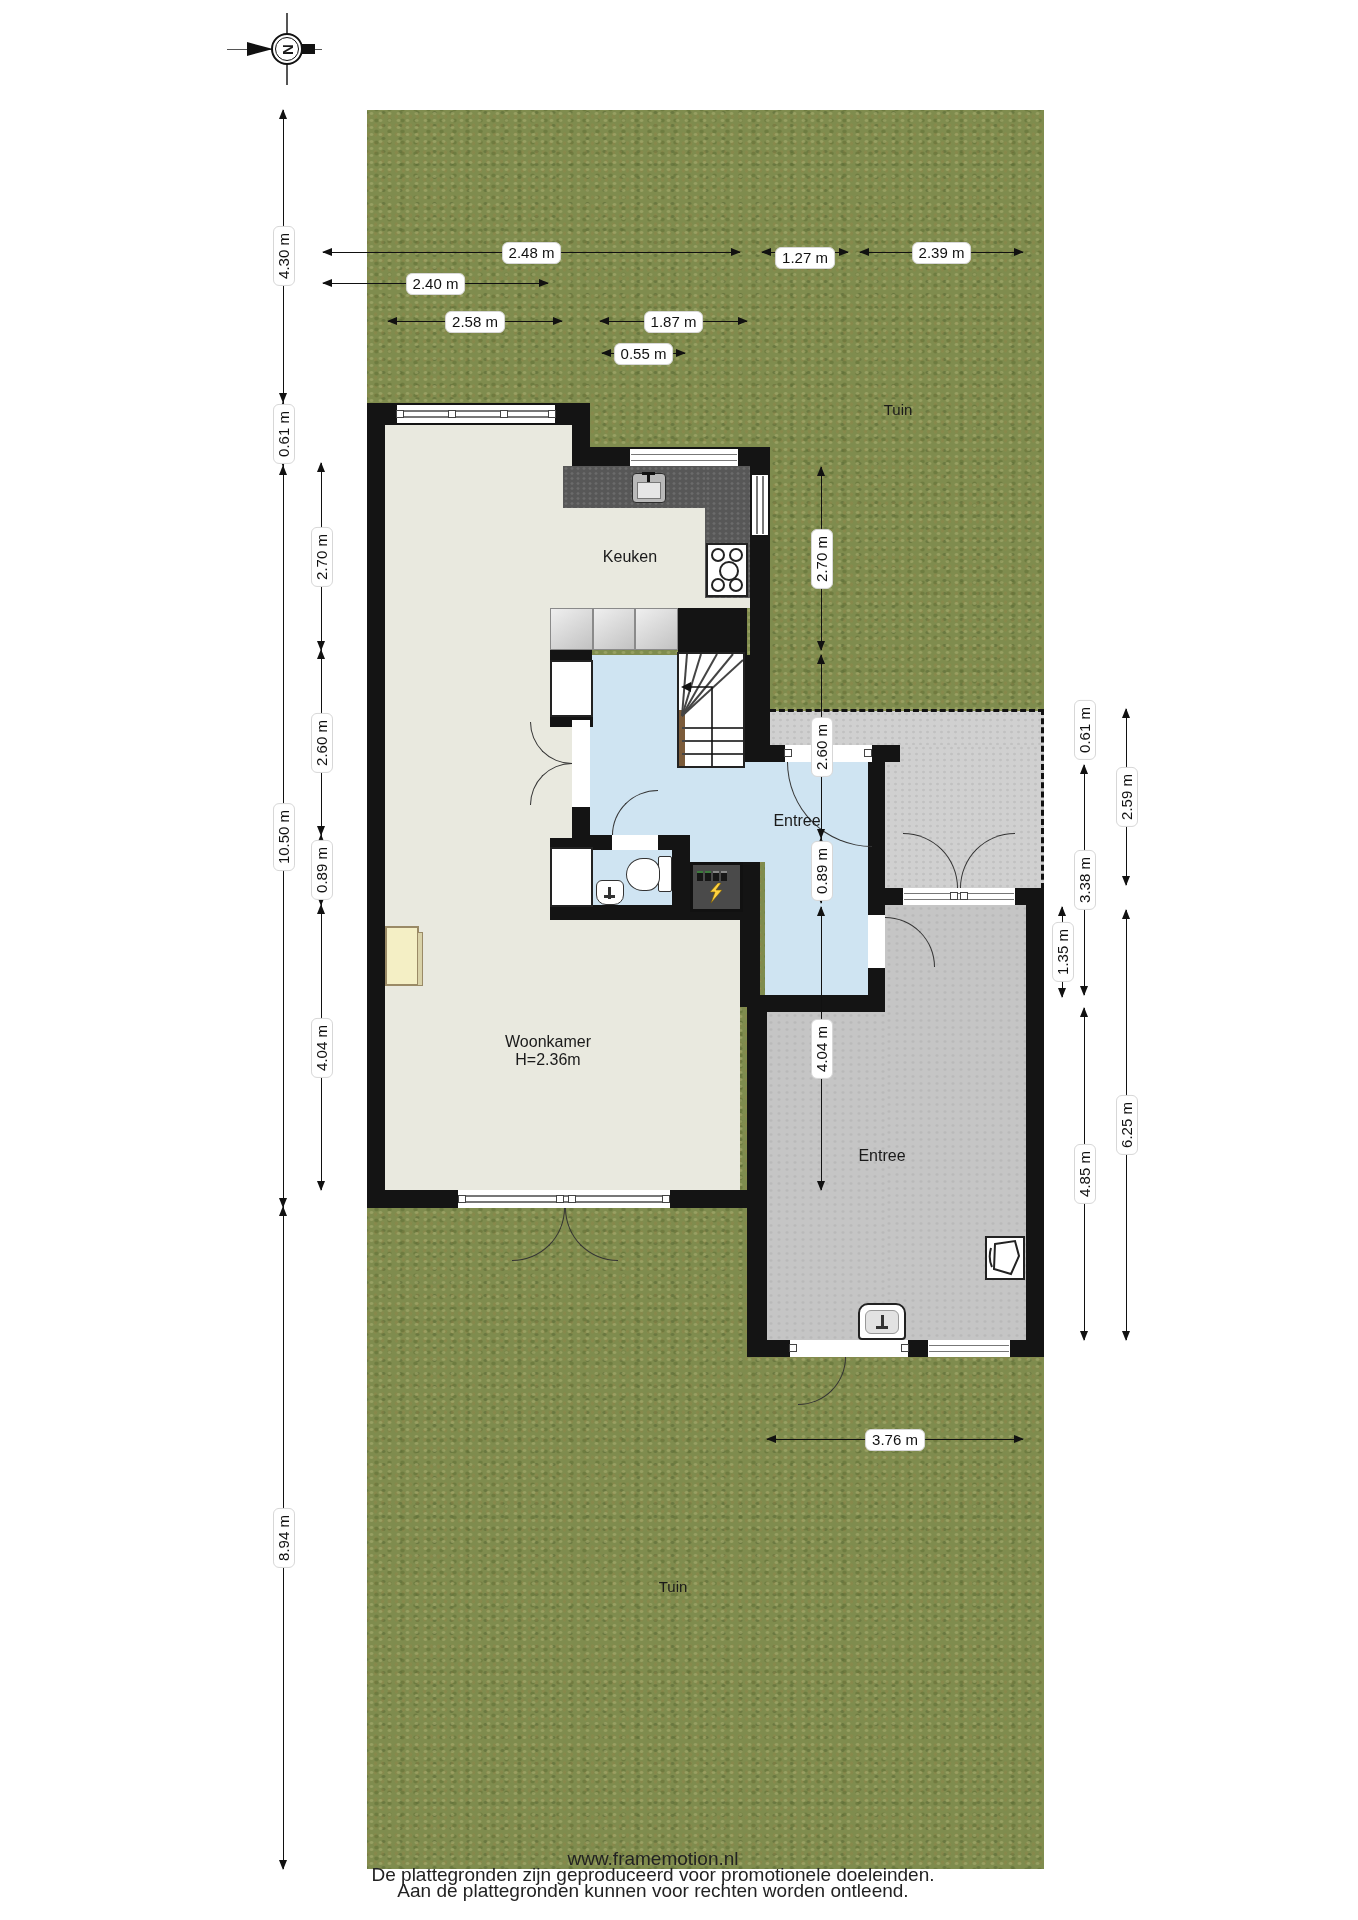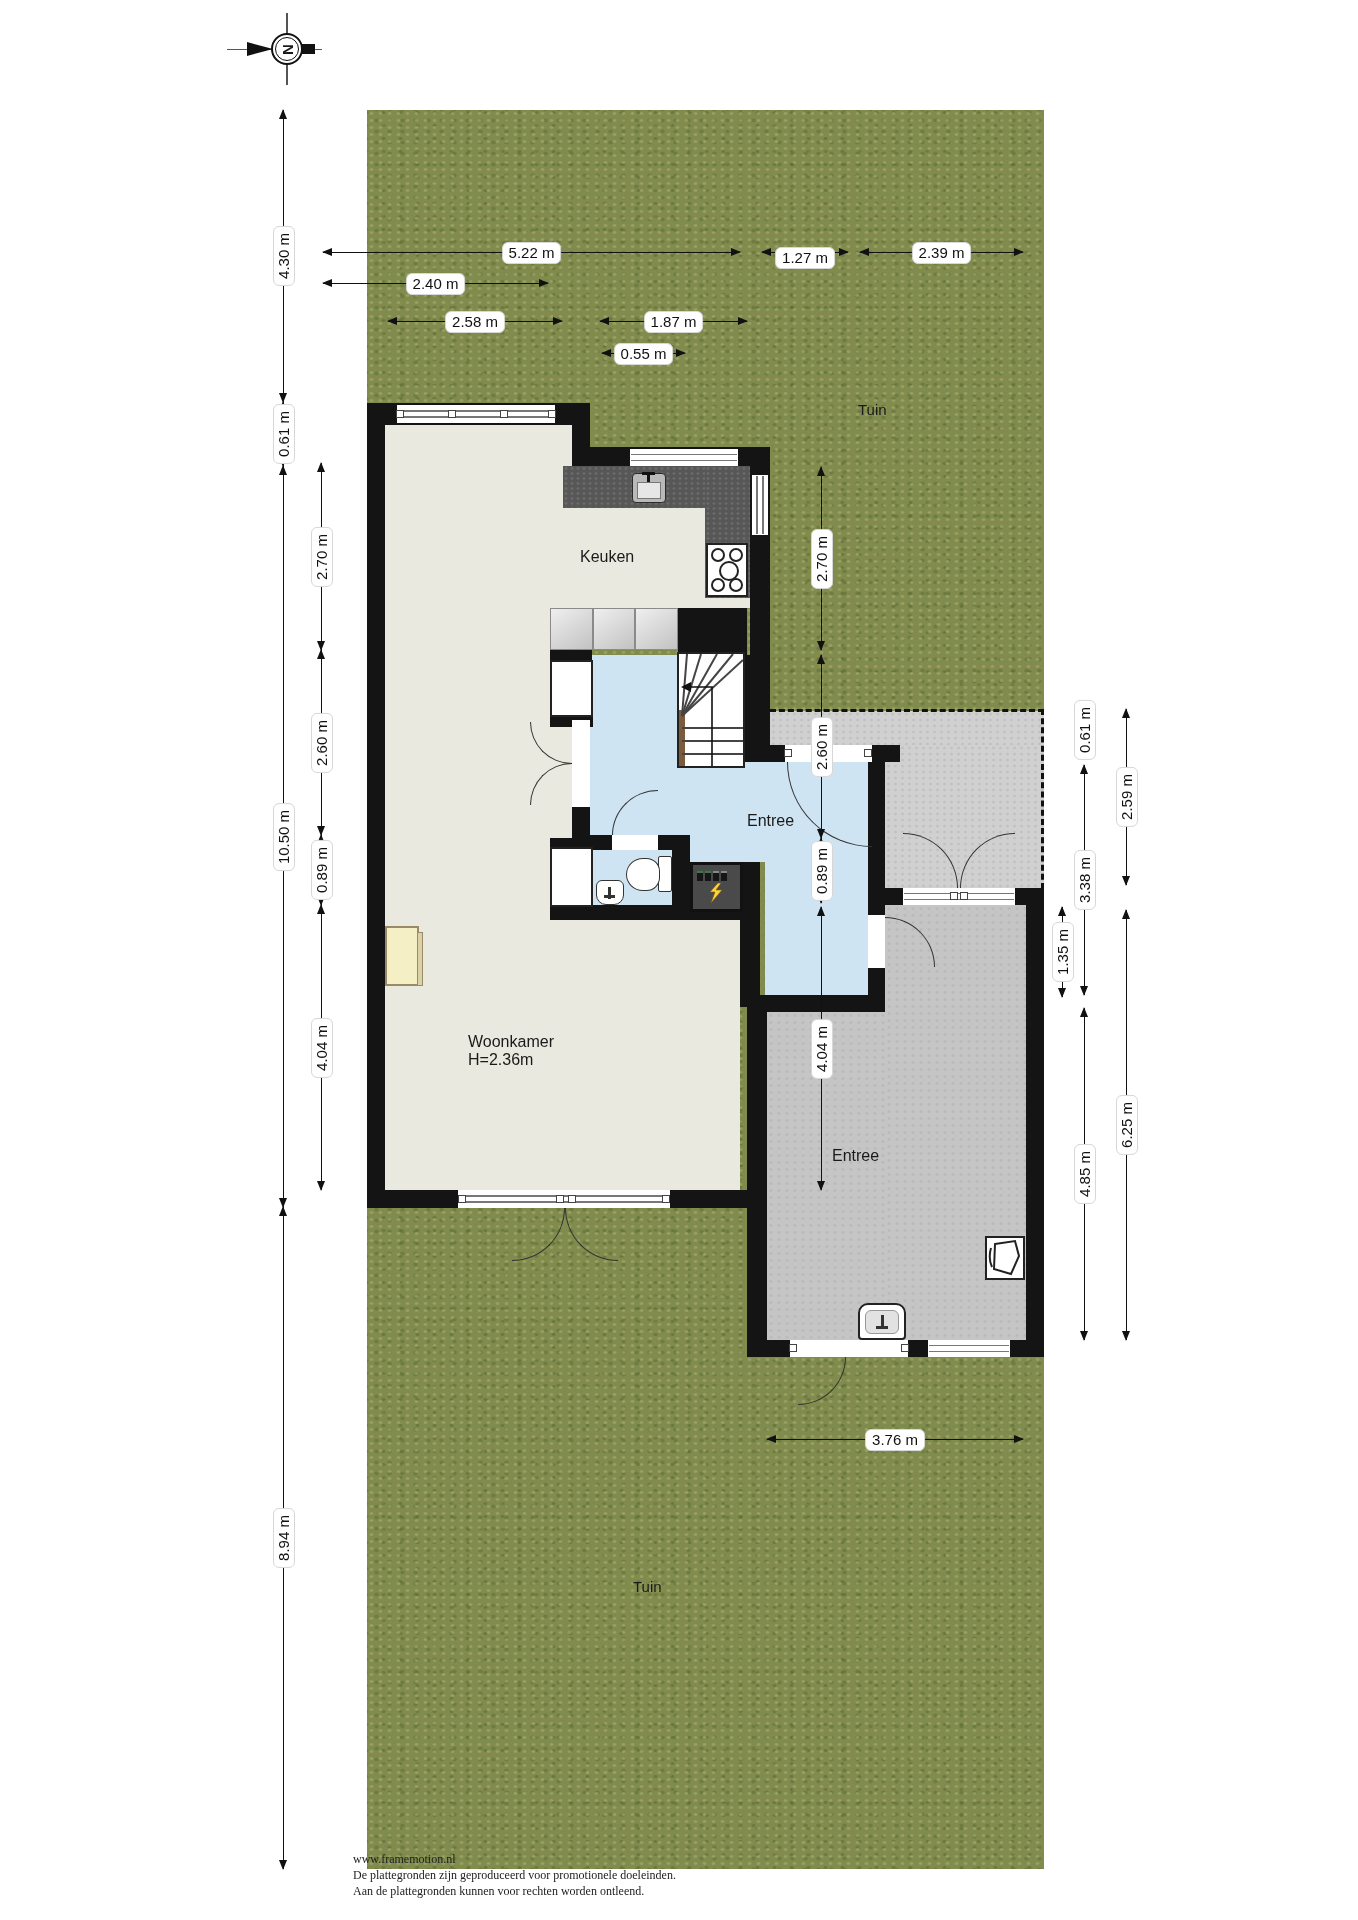--- a/index.html
+++ b/index.html
@@ -51,25 +51,25 @@
   .ah{position:absolute;width:0;height:0;}
   .dim.h .ah.a1{left:-1px;top:5px;border-right:10px solid #111;border-top:4.5px solid transparent;border-bottom:4.5px solid transparent;}
   .dim.h .ah.a2{right:-1px;top:5px;border-left:10px solid #111;border-top:4.5px solid transparent;border-bottom:4.5px solid transparent;}
   .dim.v .ah.a1{top:-1px;left:5px;border-bottom:10px solid #111;border-left:4.5px solid transparent;border-right:4.5px solid transparent;}
   .dim.v .ah.a2{bottom:-1px;left:5px;border-top:10px solid #111;border-left:4.5px solid transparent;border-right:4.5px solid transparent;}
   .dim .lbl{position:absolute;left:50%;top:50%;transform:translate(-50%,-50%);
     background:#fff;border:1px solid #d7d7d7;border-radius:6px;padding:0 6px;line-height:20px;
     font-size:15px;white-space:nowrap;color:#111;}
   .dim.v .lbl{transform:translate(-50%,-50%) rotate(-90deg);}
   
-  .roomlbl{position:absolute;font-size:16px;text-align:left;color:#1a1a1a;}
+  .roomlbl{position:absolute;font-size:16px;text-align:center;color:#1a1a1a;}
   .dash-h{border-top:3px dashed #111;}
   .dash-v{border-left:3px dashed #111;}
-  #footer{position:absolute;left:353px;top:1851px;width:600px;text-align:left;
-    font-size:12px;line-height:16px;color:#222;font-family:Liberation Serif, serif;}
+  #footer{position:absolute;left:353px;top:1851px;width:600px;text-align:center;
+    font-size:19px;line-height:16px;color:#222;}
   svg{display:block;}
 </style>
 </head>
 <body>
 
 <div id="canvas">
 
   <div>
     <div class="abs" style="left:227px;top:48.5px;width:95px;height:1.5px;background:#555;"></div>
     <div class="abs" style="left:286px;top:13px;width:1.5px;height:72px;background:#555;"></div>
@@ -260,21 +260,21 @@
   </div>
   <div class="roomlbl" style="left:633px;top:1578px;width:80px;font-size:15px;">
     <span>Tuin</span>
   </div>
 
   <div id="dims">
       <div class="dim h" style="left: 323px; top: 243px; width: 417px; height: 20px;">
         <div class="ln"></div>
         <div class="ah a1"></div>
         <div class="ah a2"></div>
-        <span class="lbl">5.22 m</span>
+        <span class="lbl">2.48 m</span>
       </div>
       <div class="dim h" style="left: 762px; top: 243px; width: 86px; height: 30px;">
         <div class="ln"></div>
         <div class="ah a1"></div>
         <div class="ah a2"></div>
         <span class="lbl">1.27 m</span>
       </div>
       <div class="dim h" style="left: 860px; top: 243px; width: 163px; height: 20px;">
         <div class="ln"></div>
         <div class="ah a1"></div>

